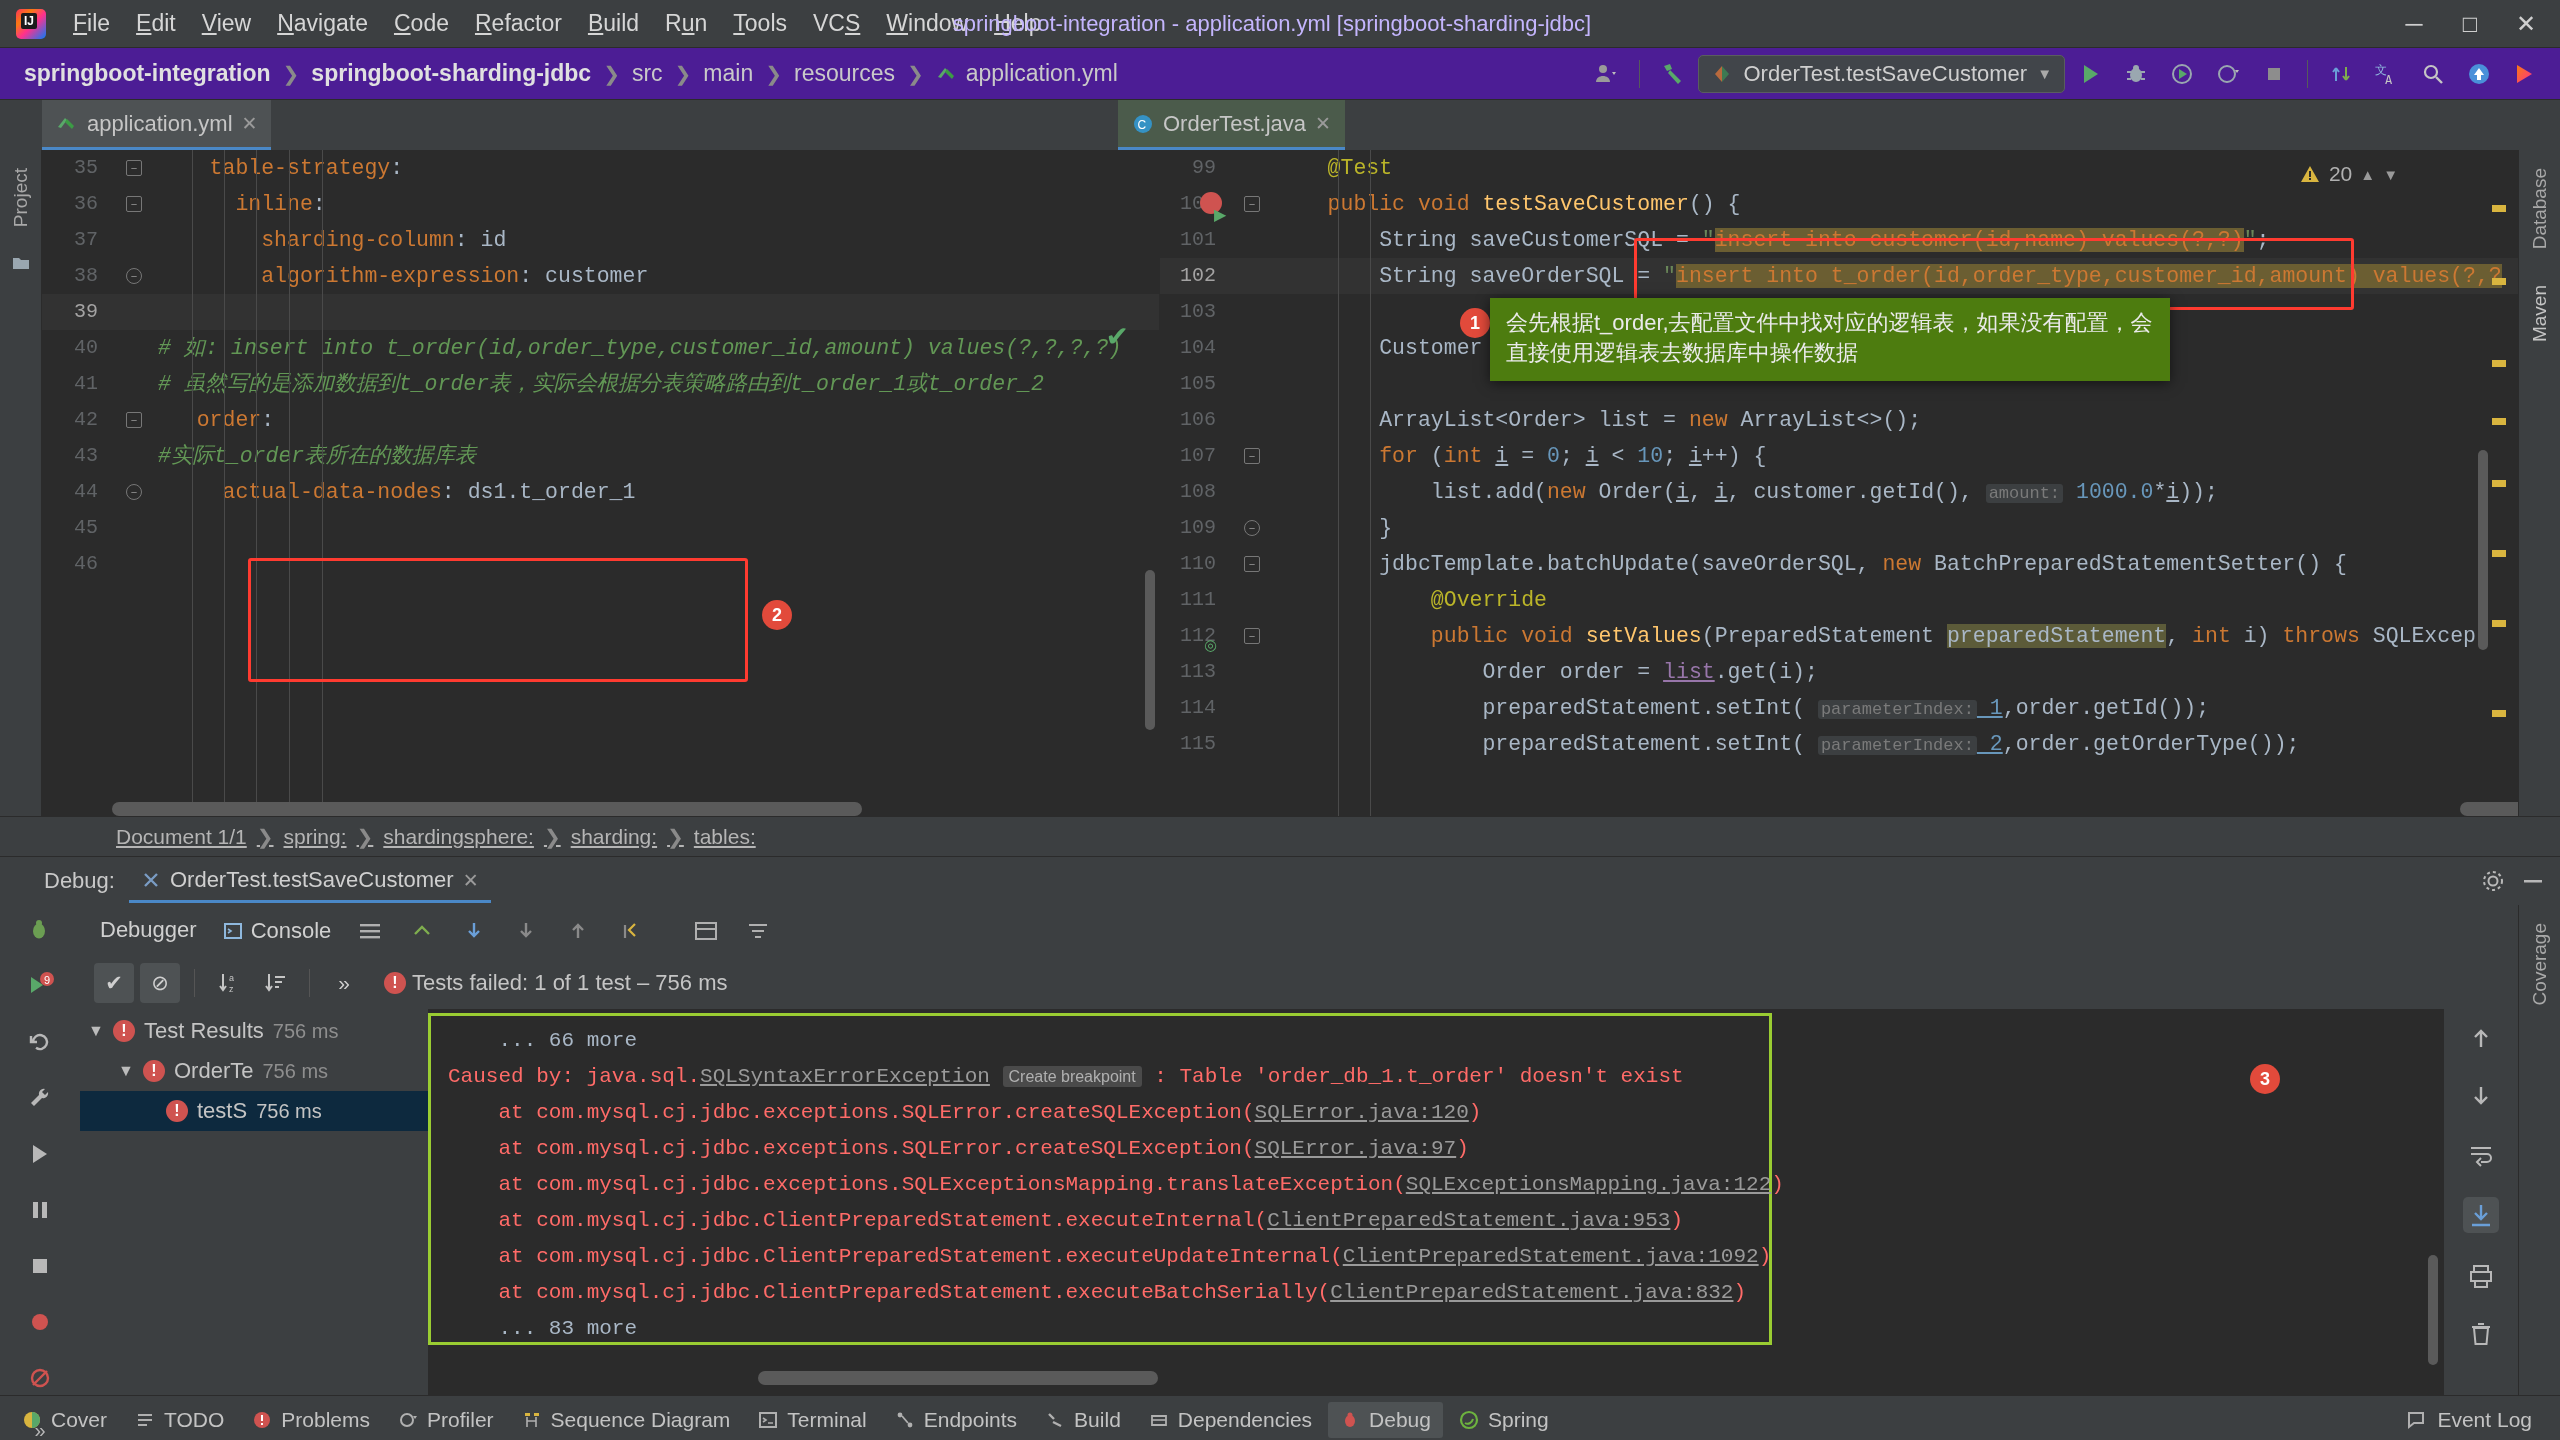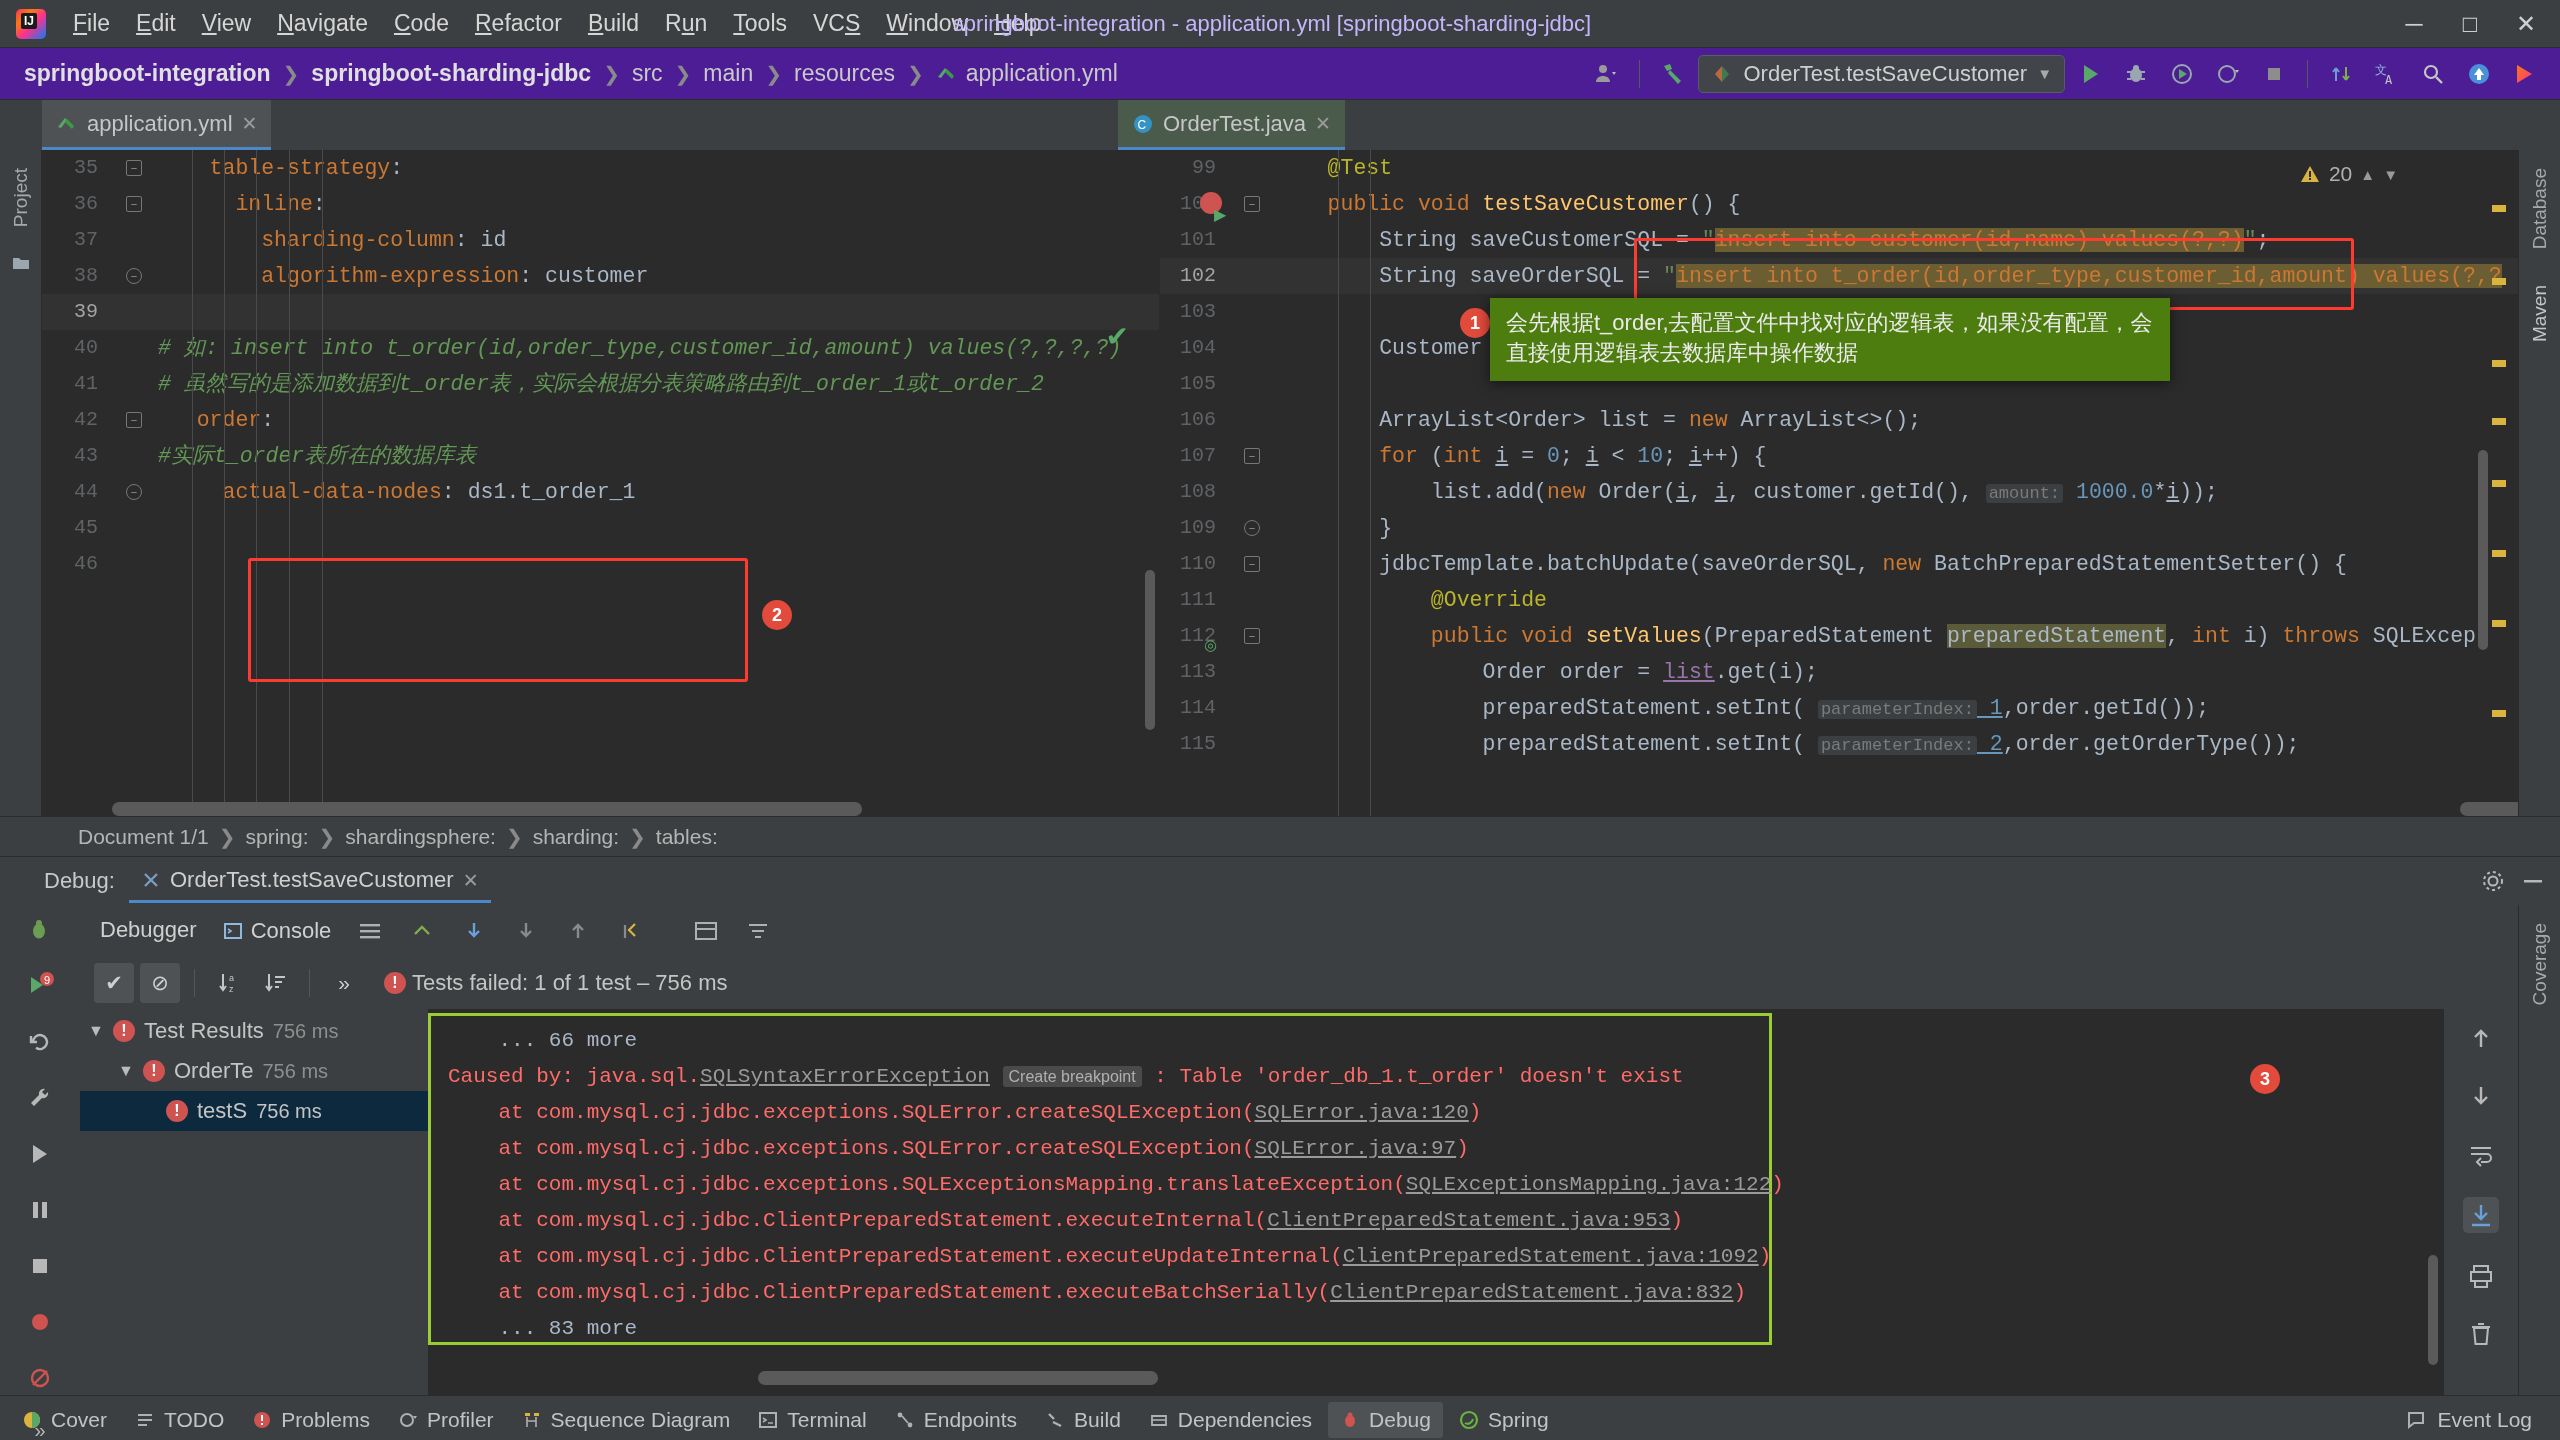--- a/index.html
+++ b/index.html
@@ -86,22 +86,22 @@
          border:1px solid #777; border-radius:2px; color:#999; font-size:11px;
          line-height:14px; text-align:center; }
   .indentguide{ position:absolute; width:1px; background:#4a4a4a; top:0; bottom:0; }
 
   .redbox{ position:absolute; border:3px solid #ff3b30; border-radius:3px; pointer-events:none; }
   .badge{ position:absolute; width:30px; height:30px; border-radius:50%; background:#e24a3b;
           color:#fff; font-size:18px; display:flex; align-items:center; justify-content:center;
           font-weight:bold; }
 
   .bottomcrumb{ height:40px; background:#3c3f41; display:flex; align-items:center;
-                padding-left:78px; font-size:21px; color:#b5b5b5; gap:4px;
-                border-top:1px solid #2b2b2b; }
+                padding-left:116px; font-size:21px; color:#b5b5b5; gap:4px;
+                border-top:1px solid #2b2b2b;text-decoration:underline; }
 
   .hscroll{ position:absolute; bottom:0; left:70px; height:14px; background:#5a5a5a;
             border-radius:7px; }
 
   
   .tooltip{ position:absolute; background:#4d7c0f; color:#eaeaea; font-size:22px;
             padding:10px 16px 12px 16px; line-height:1.38; max-width:680px; z-index:40;
             box-shadow:0 2px 12px rgba(0,0,0,.55); }
 
   

